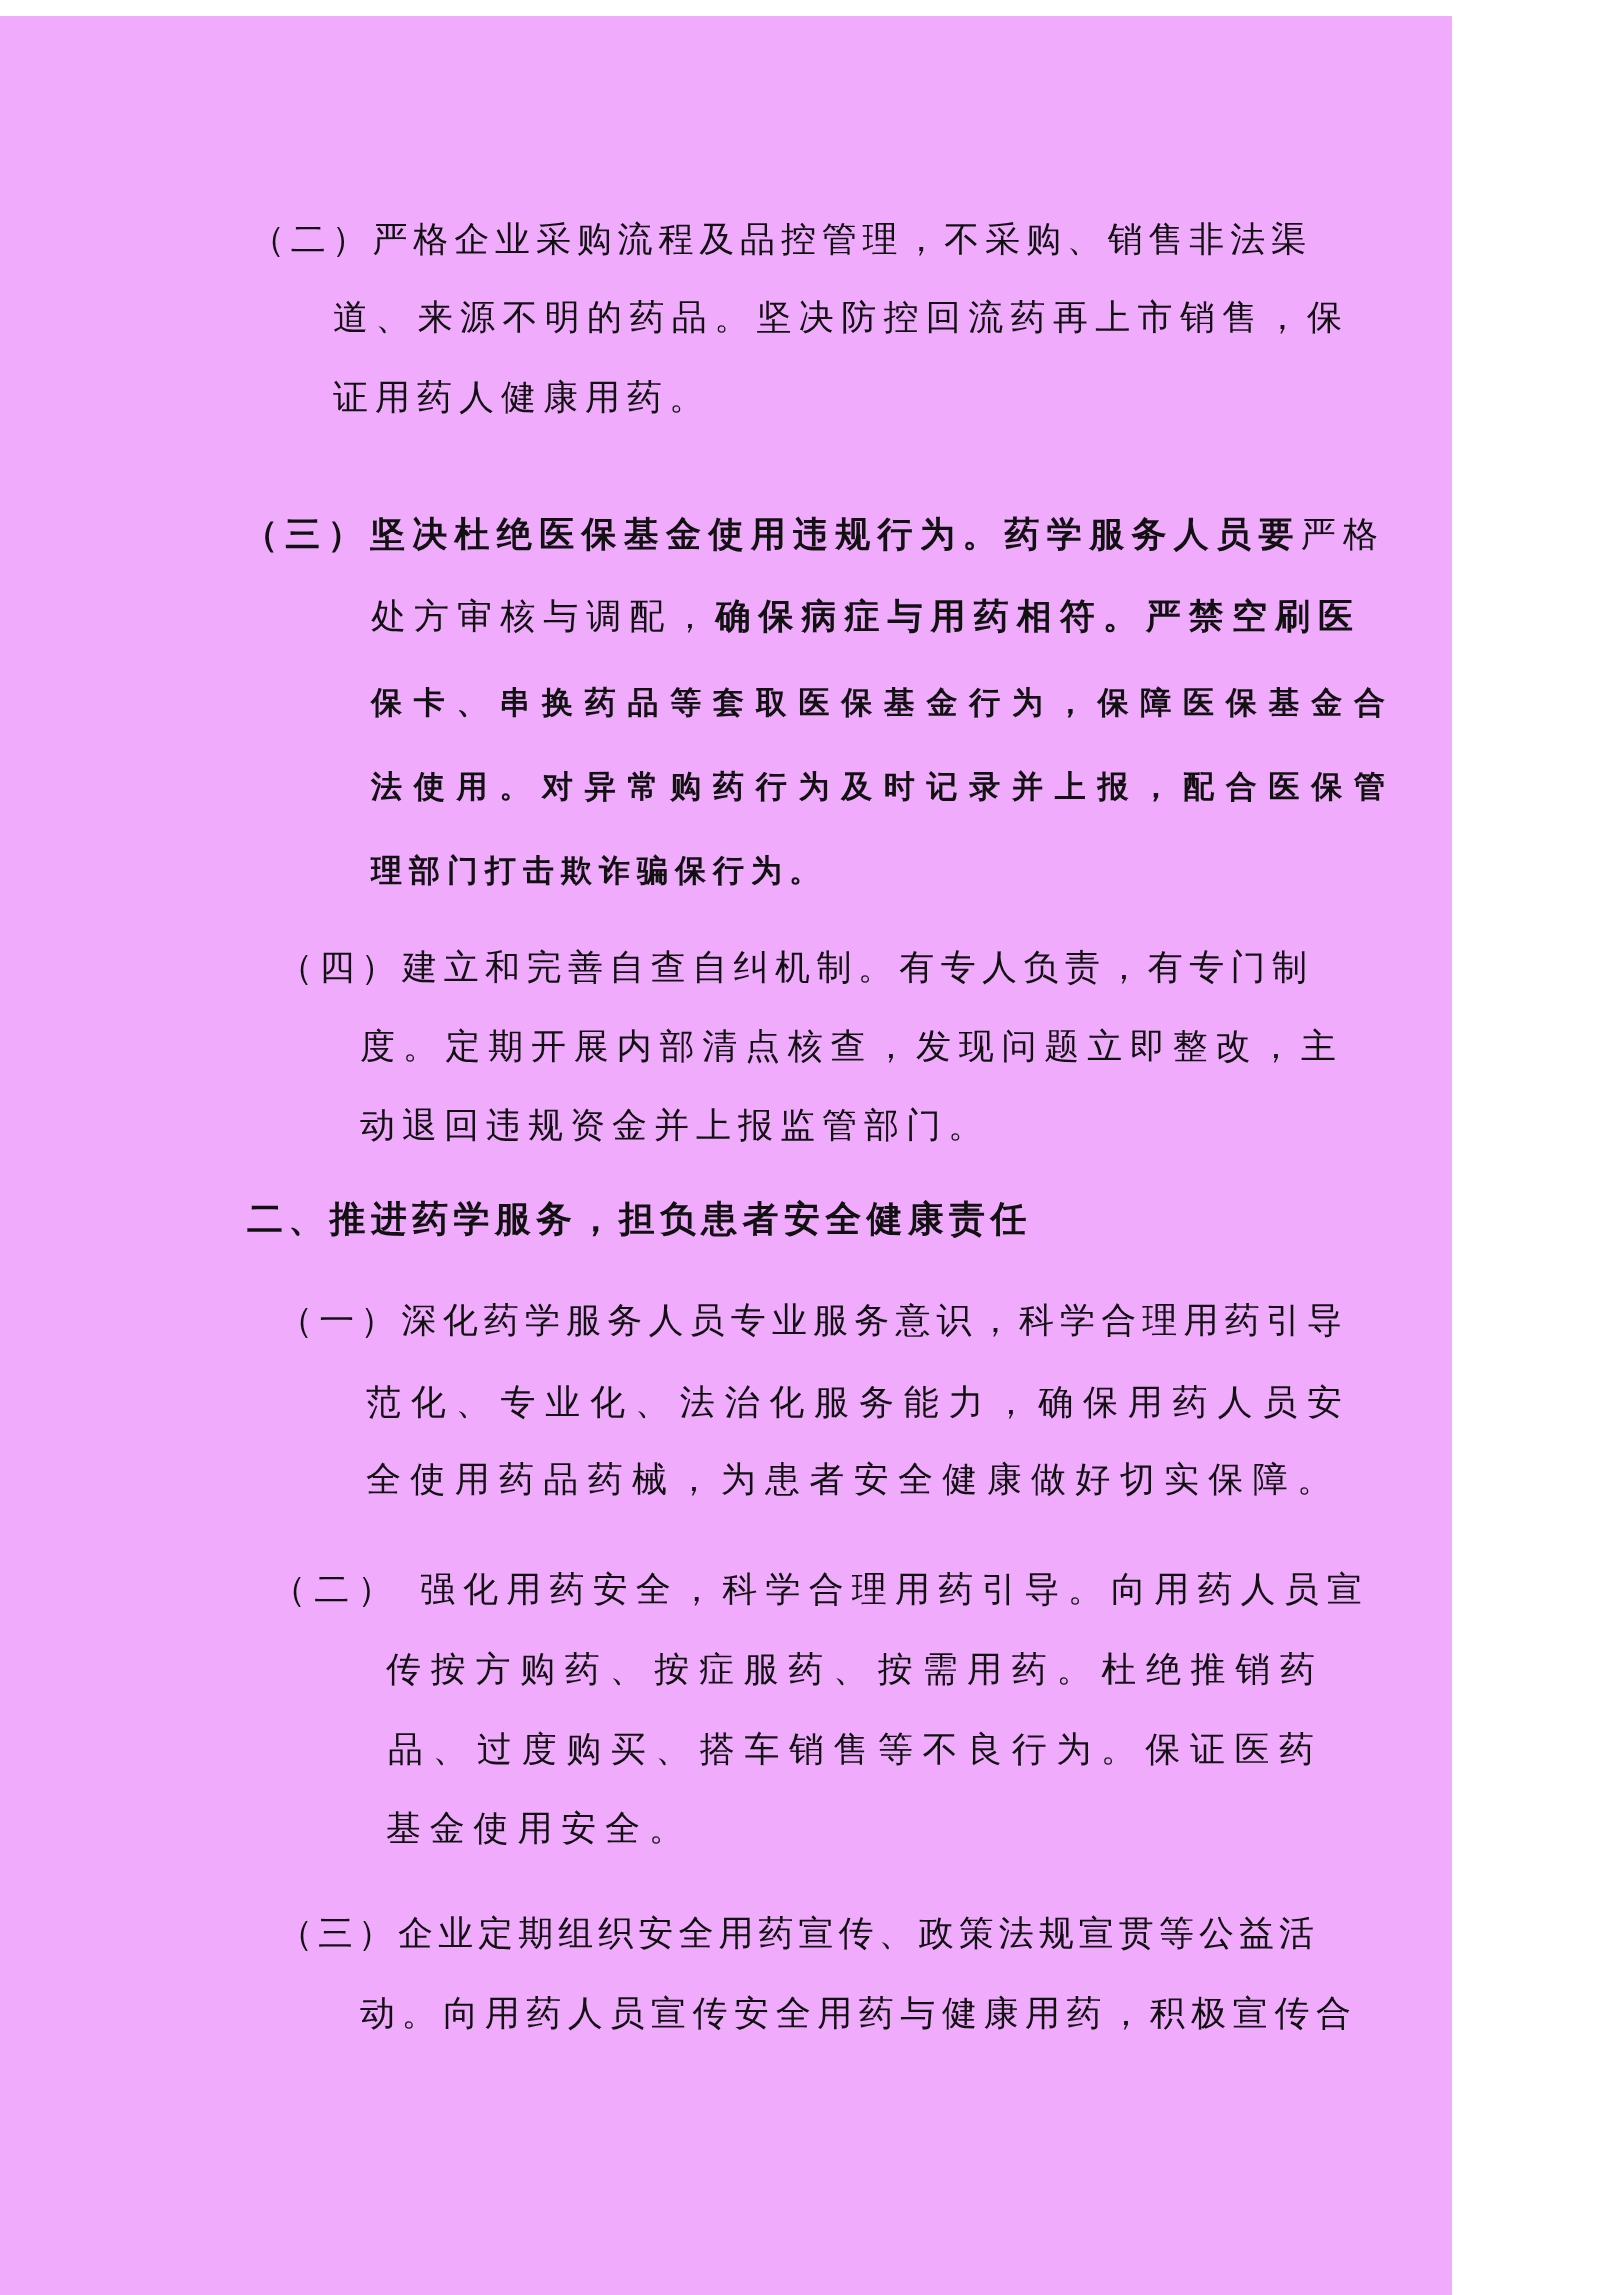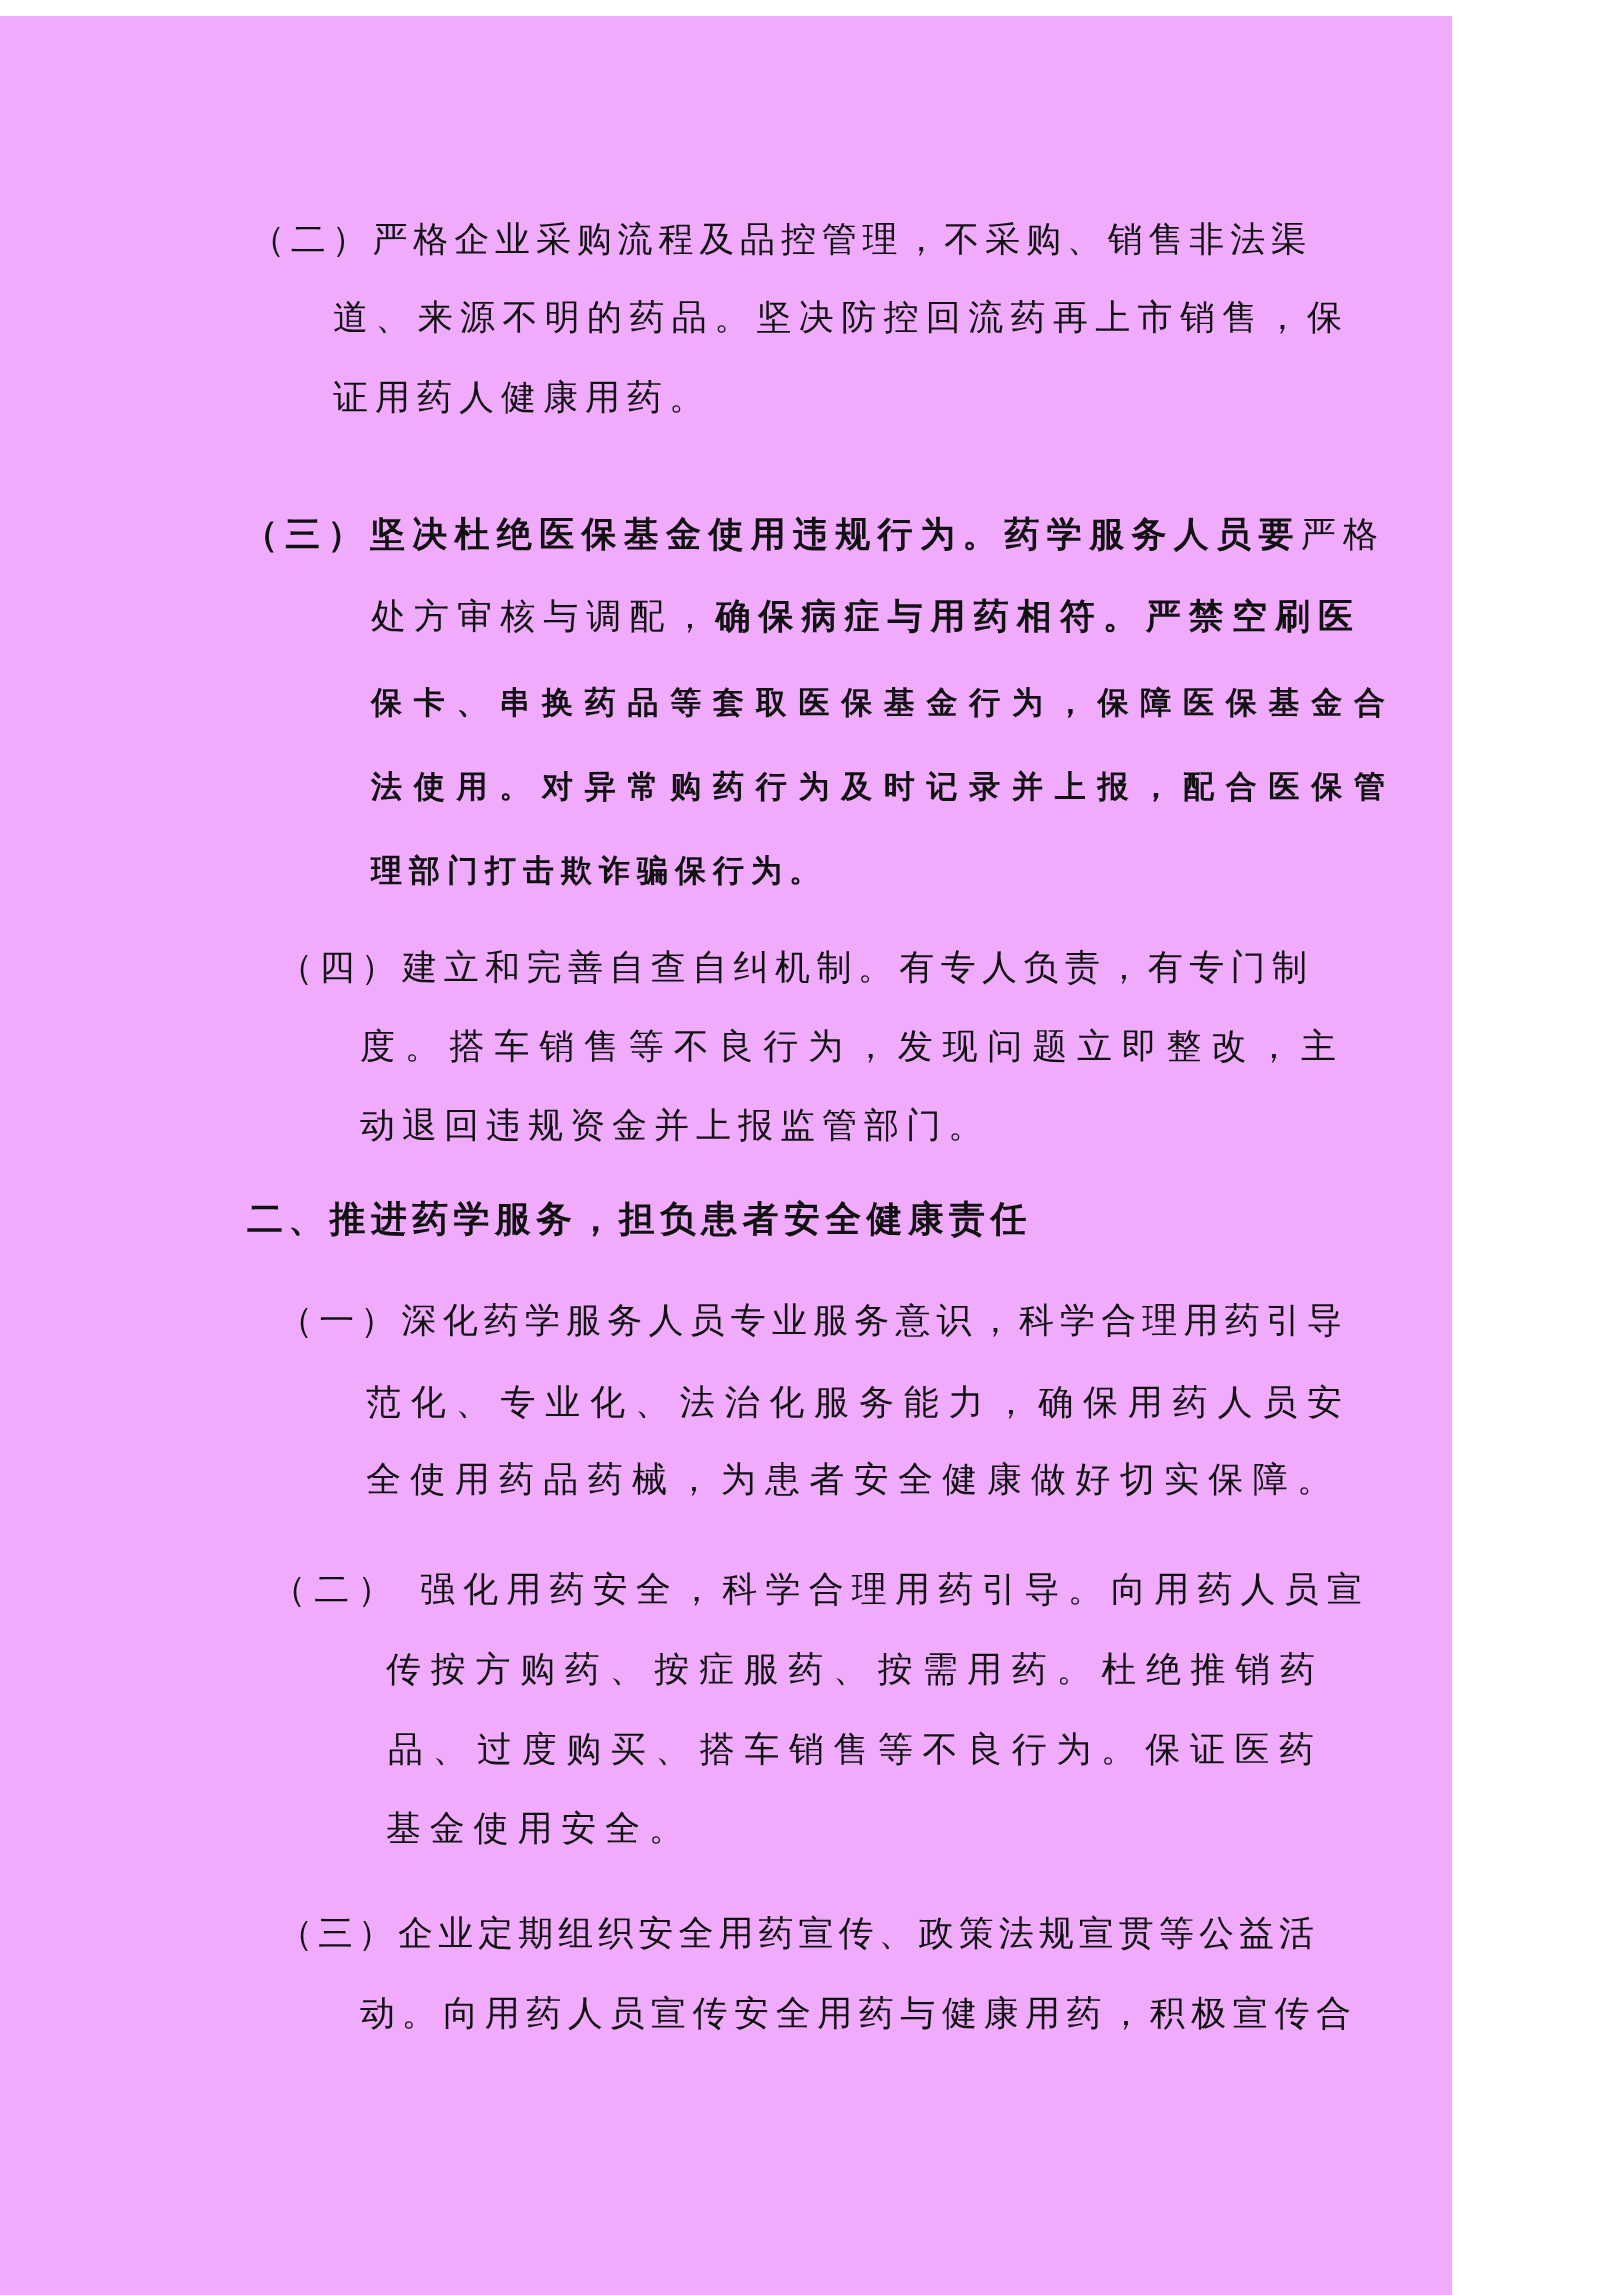--- a/index.html
+++ b/index.html
@@ -38,21 +38,21 @@
   <div>
     <div class="line" style="left:243px; top:492px; width:1135px;"><span class="seg-bold">（三）坚决杜绝医保基金使用违规行为。药学服务人员要</span><span class="seg-normal">严格</span></div>
     <div class="line" style="left:371px; top:574px; width:982px;"><span class="seg-normal">处方审核与调配，</span><span class="seg-bold">确保病症与用药相符。严禁空刷医</span></div>
     <div class="line bold" style="left:371px; top:660px; width:1014px;">保卡、串换药品等套取医保基金行为，保障医保基金合</div>
     <div class="line bold" style="left:371px; top:744px; width:1014px;">法使用。对异常购药行为及时记录并上报，配合医保管</div>
     <div class="line bold nojust" style="left:371px; top:828px; letter-spacing:7px;">理部门打击欺诈骗保行为。</div>
   </div>
 
   <div>
     <div class="line" style="left:278px; top:925px; width:1029px;">（四）建立和完善自查自纠机制。有专人负责，有专门制</div>
-    <div class="line" style="left:360px; top:1004px; width:976px;">度。搭车销售等不良行为，发现问题立即整改，主</div>
+    <div class="line" style="left:360px; top:1004px; width:976px;">度。定期开展内部清点核查，发现问题立即整改，主</div>
     <div class="line nojust" style="left:360px; top:1083px; letter-spacing:7px;text-align:center;">动退回违规资金并上报监管部门。</div>
   </div>
 
   <div class="line heading nojust" style="left:247px; top:1179px; letter-spacing:5.3px;">二、推进药学服务，担负患者安全健康责任</div>
 
   <div>
     <div class="line" style="left:278px; top:1278px; width:1064px;">（一）深化药学服务人员专业服务意识，科学合理用药引导</div>
     <div class="line" style="left:366px; top:1360px; width:976px;">范化、专业化、法治化服务能力，确保用药人员安</div>
     <div class="line" style="left:366px; top:1437px; width:966px;">全使用药品药械，为患者安全健康做好切实保障。</div>
   </div>

